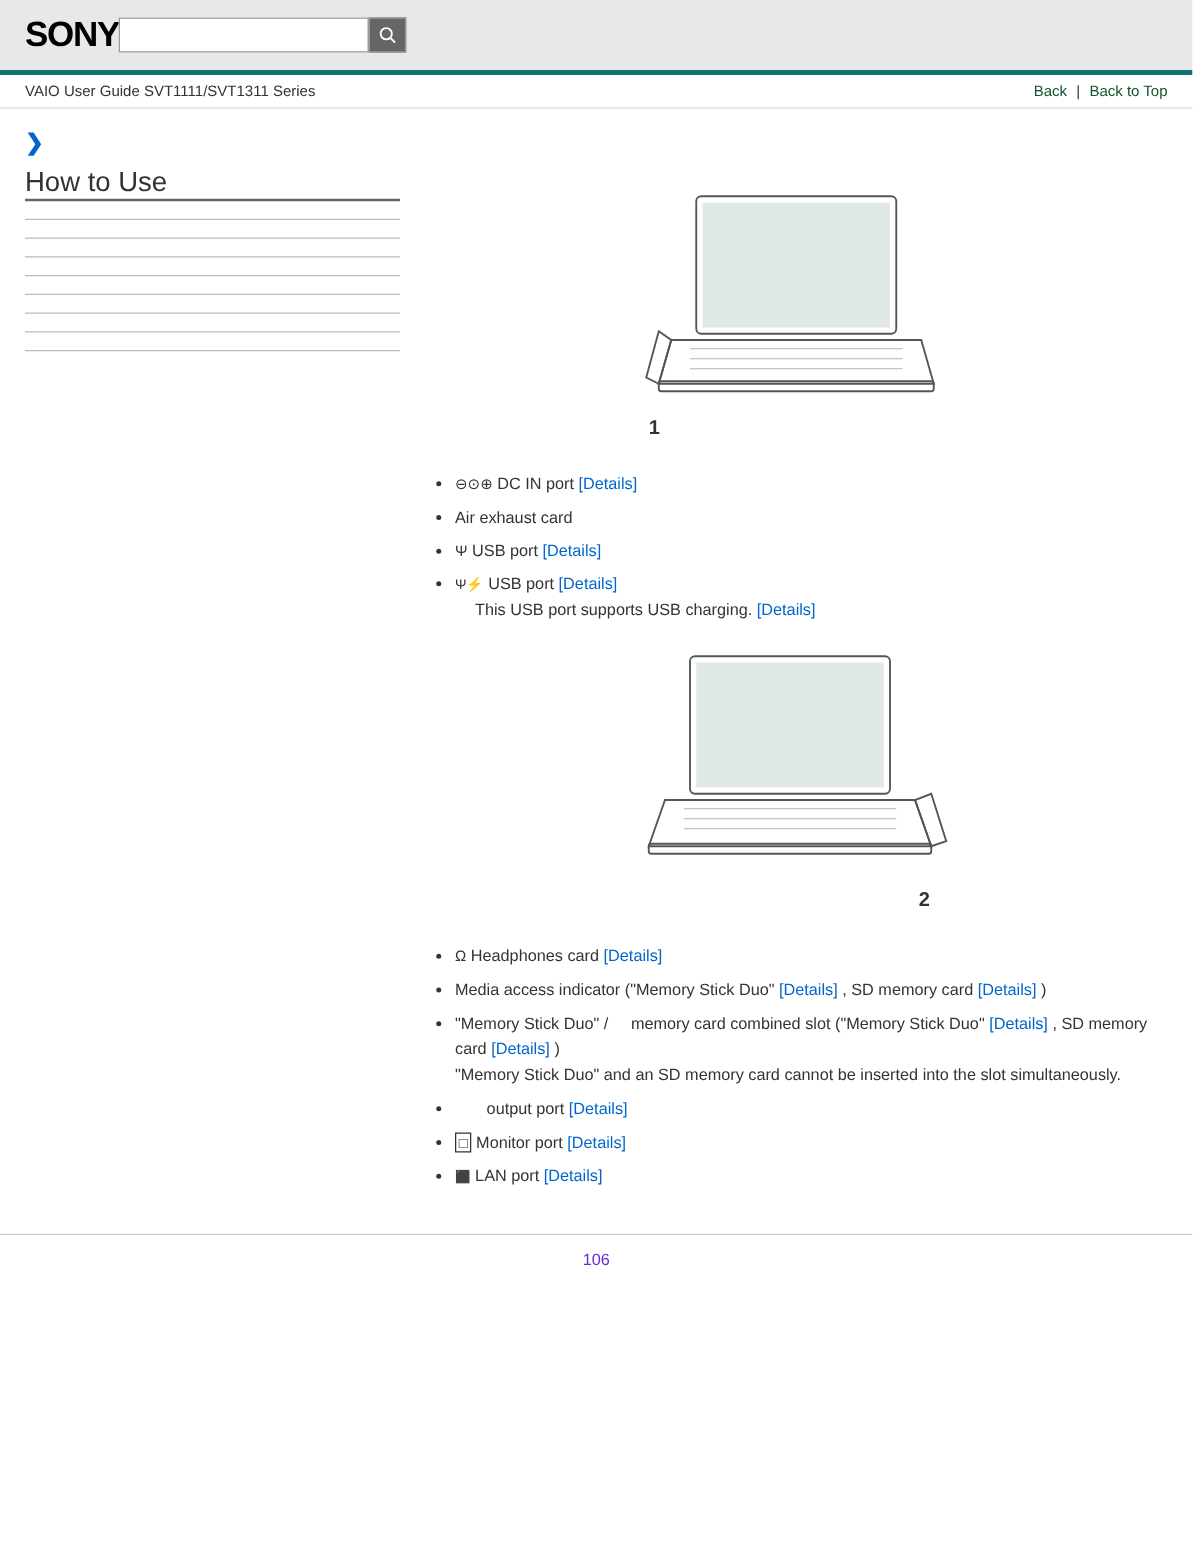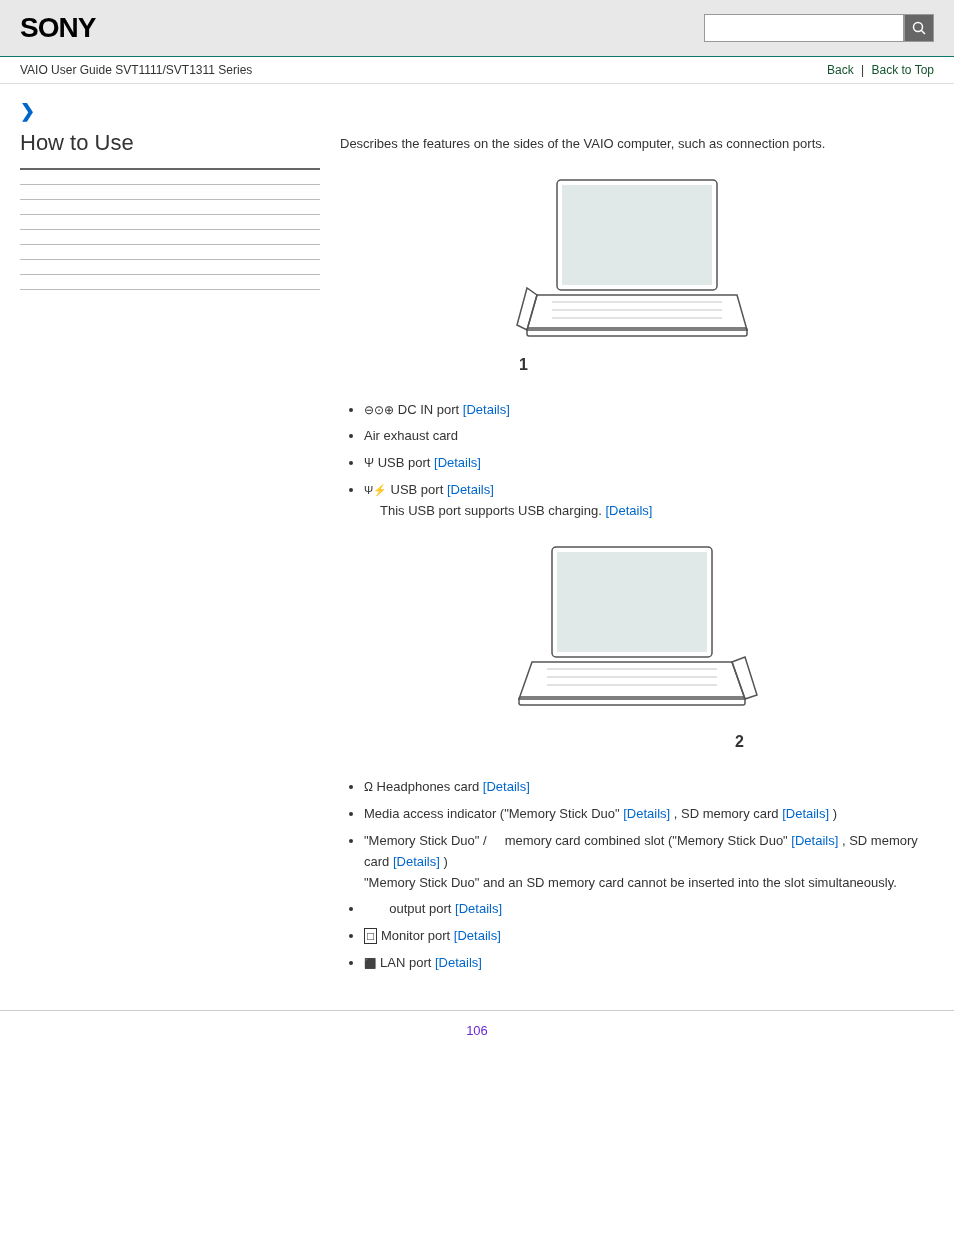--- a/index.html
+++ b/index.html
@@ -1,40 +1,40 @@
 <!DOCTYPE html>
 <html><head>
   <meta charset="utf-8">
   <style>
     * { margin: 0; padding: 0; box-sizing: border-box; }
     body { font-family: Arial, sans-serif; font-size: 13px; color: #333; background: #fff; width: 954px; min-height: 1235px; }
 
     
-    #header { background: #e8e8e8; padding: 12px 20px; display: flex; align-items: center; justify-content: space-between; border-bottom: 1px solid #0f766e; }
+    #header { background: #e8e8e8; padding: 12px 20px; display: flex; align-items: center; border-bottom: 4px solid #0f766e; }
     #logo { font-size: 28px; font-weight: 900; color: #000; letter-spacing: -1px; font-family: 'Arial Black', Arial, sans-serif; }
     #search-area { display: flex; align-items: center; }
     #search-input { width: 200px; height: 28px; border: 1px solid #999; padding: 0 6px; font-size: 12px; outline: none; }
     #search-button { width: 30px; height: 28px; background: #666; border: 1px solid #999; cursor: pointer; display: flex; align-items: center; justify-content: center; color: #fff; font-size: 14px; }
 
     
     #nav-bar { padding: 6px 20px; font-size: 12px; color: #333; display: flex; justify-content: space-between; align-items: center; border-bottom: 1px solid #ddd; gap: 12px; }
     #nav-guide { color: #333; }
     #nav-links a { color: #14532d; text-decoration: none; }
     #nav-links span { color: #333; margin: 0 4px; }
 
     
     #breadcrumb-area { padding: 16px 20px 8px 20px; }
     #breadcrumb-arrow { color: #0066cc; font-size: 18px; font-weight: bold; }
 
     
     #main { display: flex; padding: 0 20px; gap: 20px; }
 
     
     #sidebar { width: 300px; flex-shrink: 0; }
-    #sidebar-title { font-size: 22px; font-weight: normal; color: #333; padding-bottom: 12px; border-bottom: 2px solid #666; margin-bottom: 0; }
+    #sidebar-title { font-size: 22px; font-weight: normal; color: #333; padding-bottom: 0; border-bottom: 2px solid #666; margin-bottom: 0; }
     .sidebar-line { border: none; border-top: 1px solid #bbb; margin: 14px 0; }
 
     
     #content { flex: 1; padding-top: 4px; }
     #content-desc { font-size: 13px; color: #333; margin-bottom: 16px; line-height: 1.5; }
 
     
     .laptop-container { text-align: center; margin: 10px 0 20px 0; }
     .laptop-svg { display: block; margin: 0 auto; }
 
@@ -84,21 +84,20 @@
     <hr class="sidebar-line">
     <hr class="sidebar-line">
     <hr class="sidebar-line">
     <hr class="sidebar-line">
     <hr class="sidebar-line">
     <hr class="sidebar-line">
   </div>
 
   <div id="content">
 
-    <p id="content-desc">Describes the features on the sides of the VAIO computer, such as connection ports.</p>
 
     <div class="laptop-container">
       <svg width="280" height="210" viewBox="0 0 280 210" xmlns="http://www.w3.org/2000/svg" class="laptop-svg">
 
         <rect x="60" y="10" width="160" height="110" rx="4" ry="4" fill="none" stroke="#555" stroke-width="1.5"></rect>
         <rect x="65" y="15" width="150" height="100" fill="#e0e8e8"></rect>
 
         <polygon points="40,125 240,125 250,160 30,160" fill="none" stroke="#555" stroke-width="1.5"></polygon>
         <rect x="30" y="158" width="220" height="8" rx="2" fill="none" stroke="#555" stroke-width="1.5"></rect>
 

